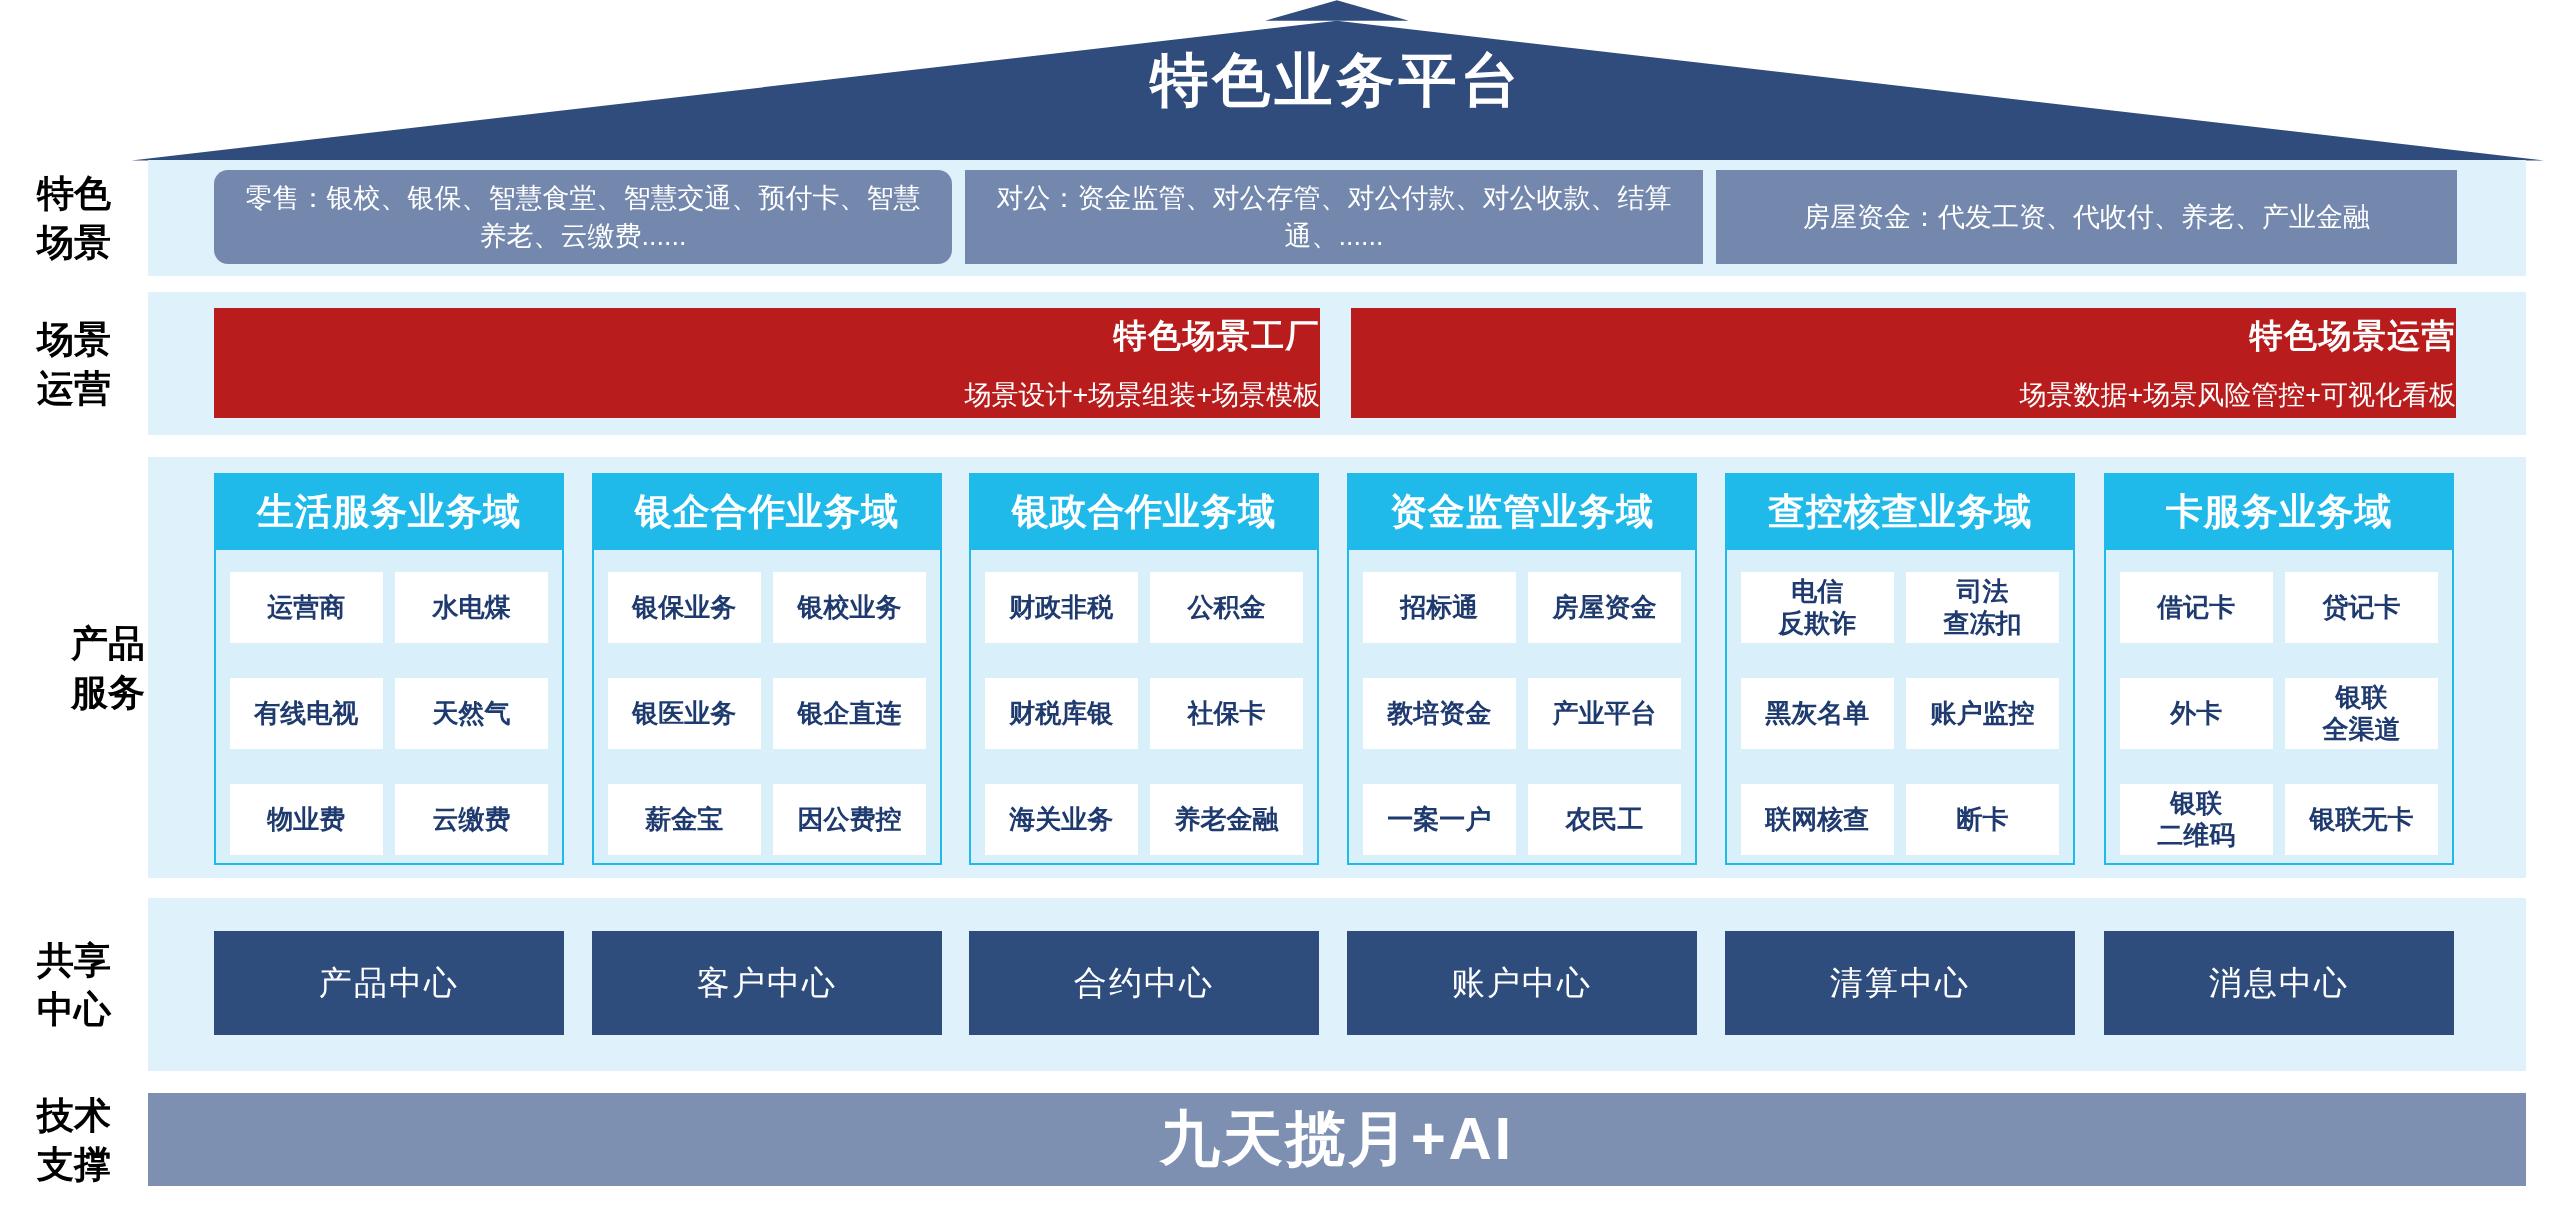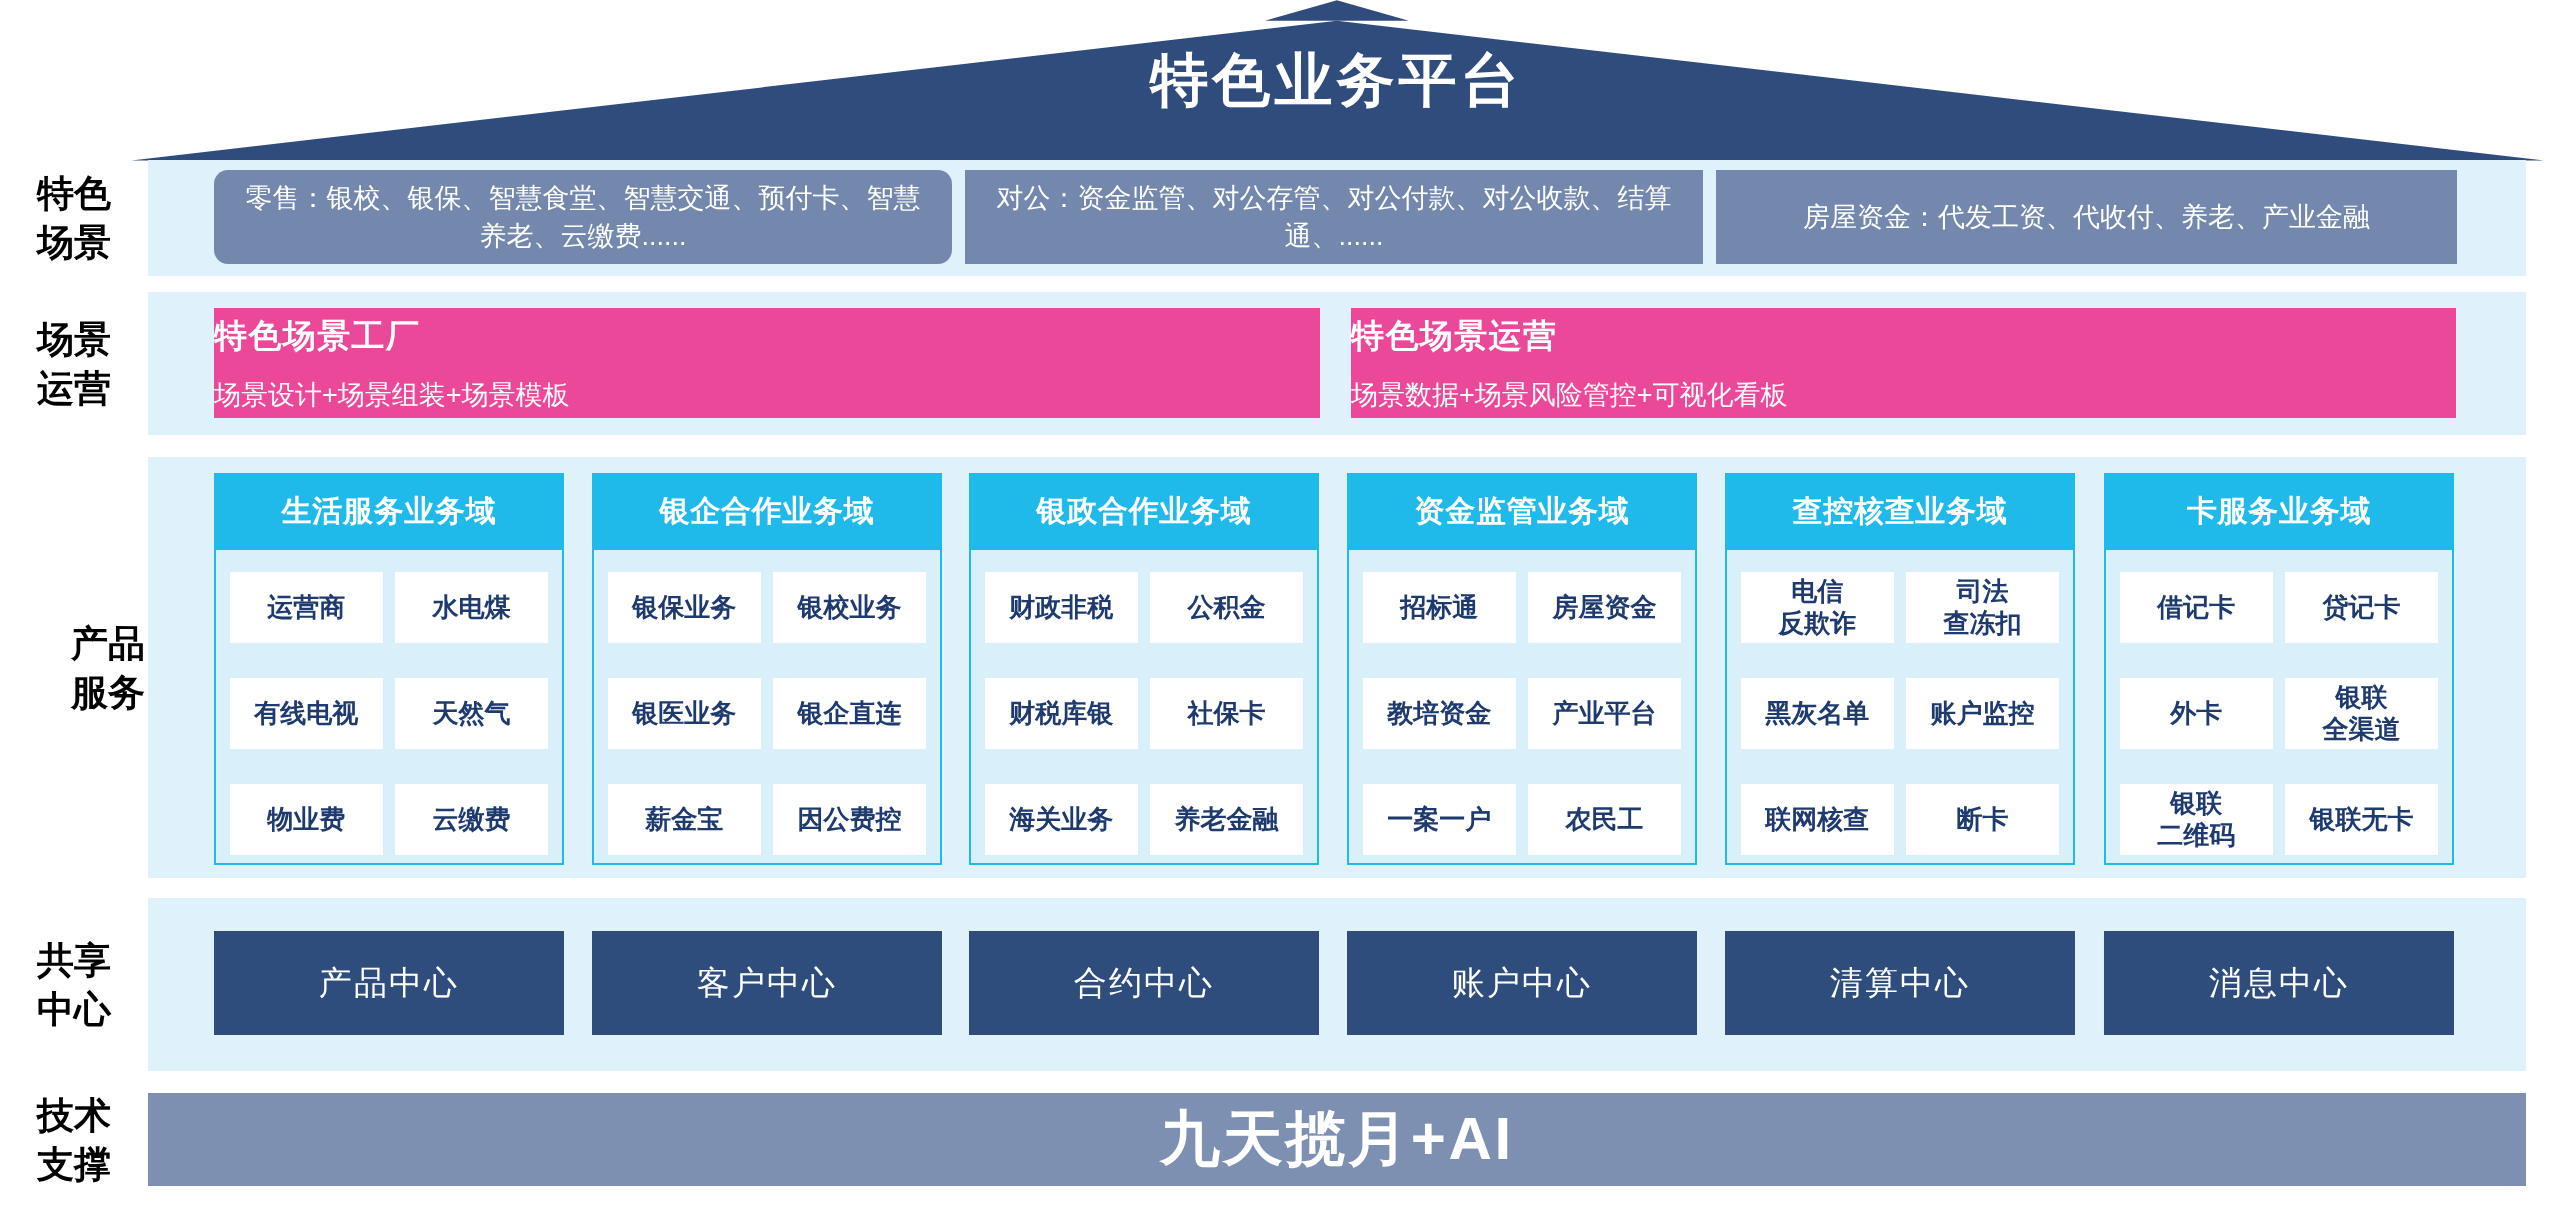--- a/index.html
+++ b/index.html
@@ -33,35 +33,35 @@
   .scene-box{
     position:absolute;top:9.6px;height:94px;
     background:#7488AD;color:#ffffff;
     display:flex;align-items:center;justify-content:center;
     text-align:center;font-size:27px;line-height:38px;
     padding:0 31.5px;box-sizing:border-box;
   }
   
   .op-box{
     position:absolute;top:16.4px;height:110px;
-    background:#ec4899;color:#ffffff;
-    display:flex;flex-direction:column;align-items:flex-start;justify-content:center;
+    background:#b91c1c;color:#ffffff;
+    display:flex;flex-direction:column;align-items:flex-end;justify-content:center;
     text-align:center;
   }
   .op-title{font-size:33px;font-weight:bold;letter-spacing:1.4px;}
   .op-sub{font-size:27px;margin-top:18px;}
   
   .col{
     position:absolute;top:16.4px;height:392px;
     display:flex;flex-direction:column;box-sizing:border-box;
   }
   .col-header{
     height:77px;flex:0 0 77px;background:#1FB9EA;color:#ffffff;
     display:flex;align-items:center;justify-content:center;
-    font-size:30px;font-weight:bold;letter-spacing:0.7px;
+    font-size:37px;font-weight:bold;letter-spacing:0.7px;
   }
   .col-body{
     position:relative;flex:1 1 auto;
     background:#D9EFF9;border:2.1px solid #1FB9EA;border-top:none;
   }
   .cell{
     position:absolute;width:153px;height:71px;background:#ffffff;
     display:flex;align-items:center;justify-content:center;
     color:#1E3A6E;font-size:26px;font-weight:600;line-height:31.5px;
     text-align:center;white-space:pre-line;

